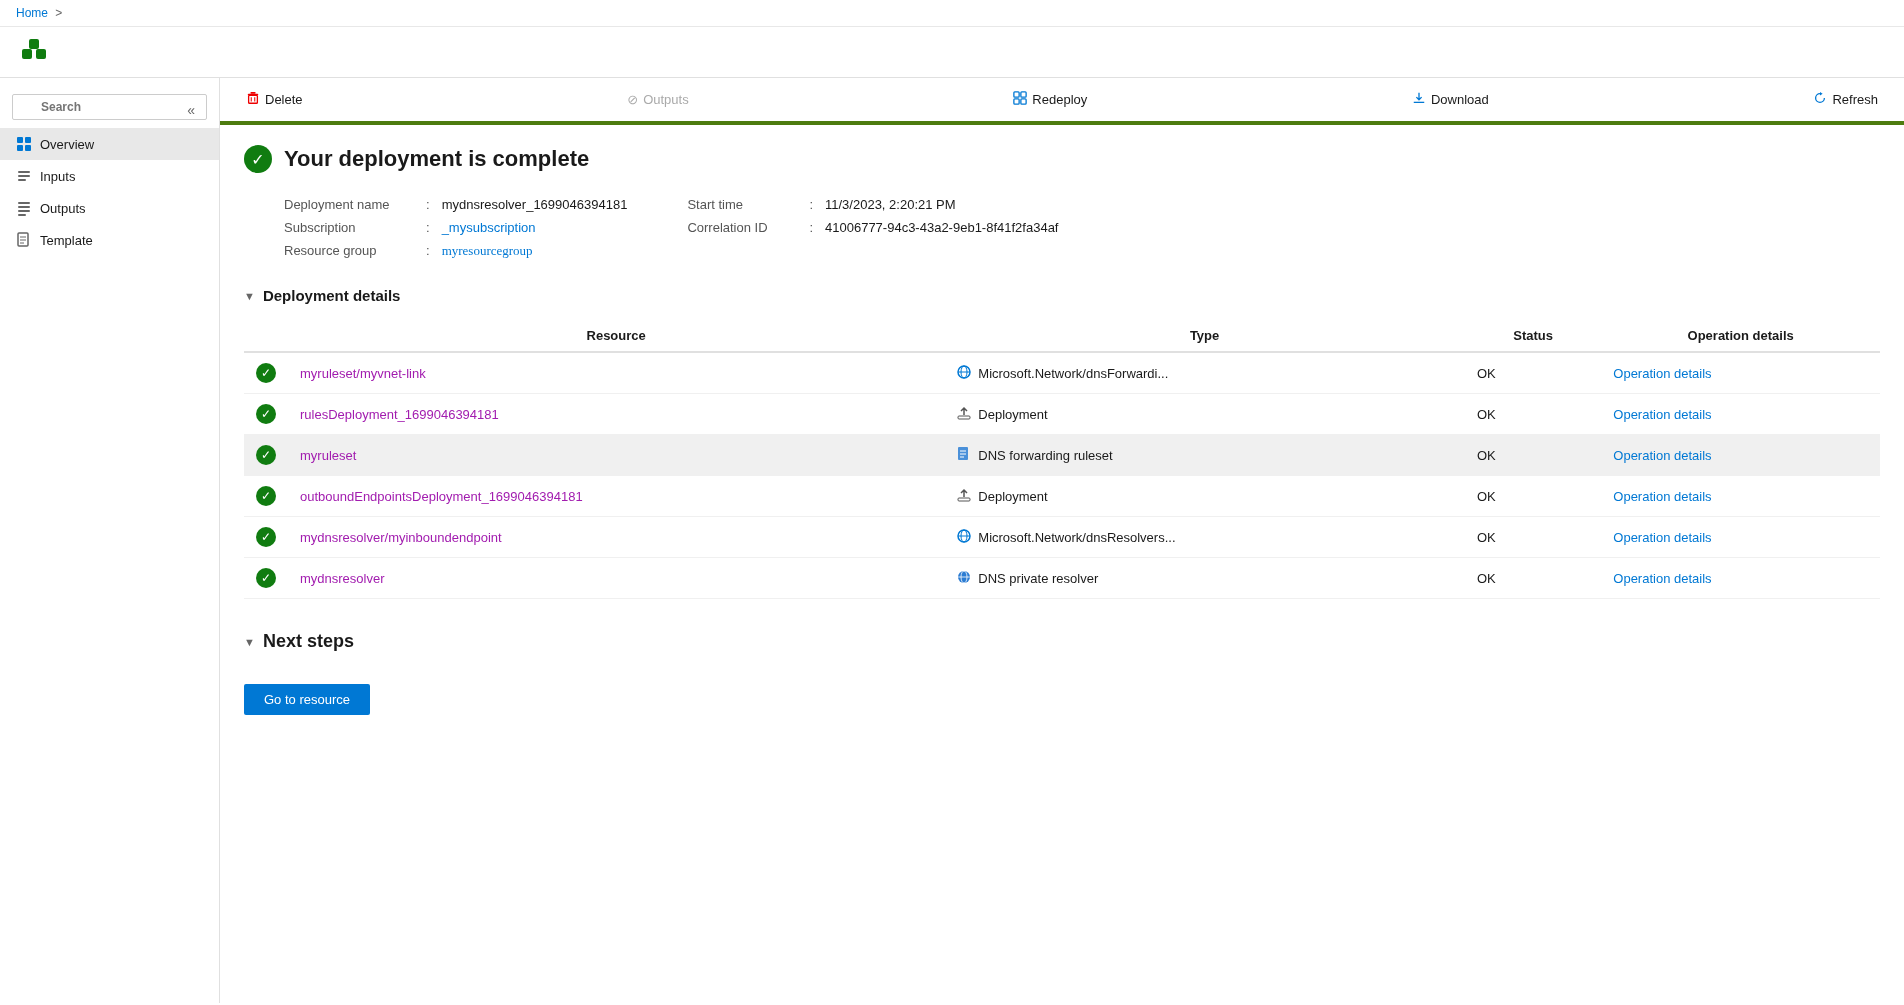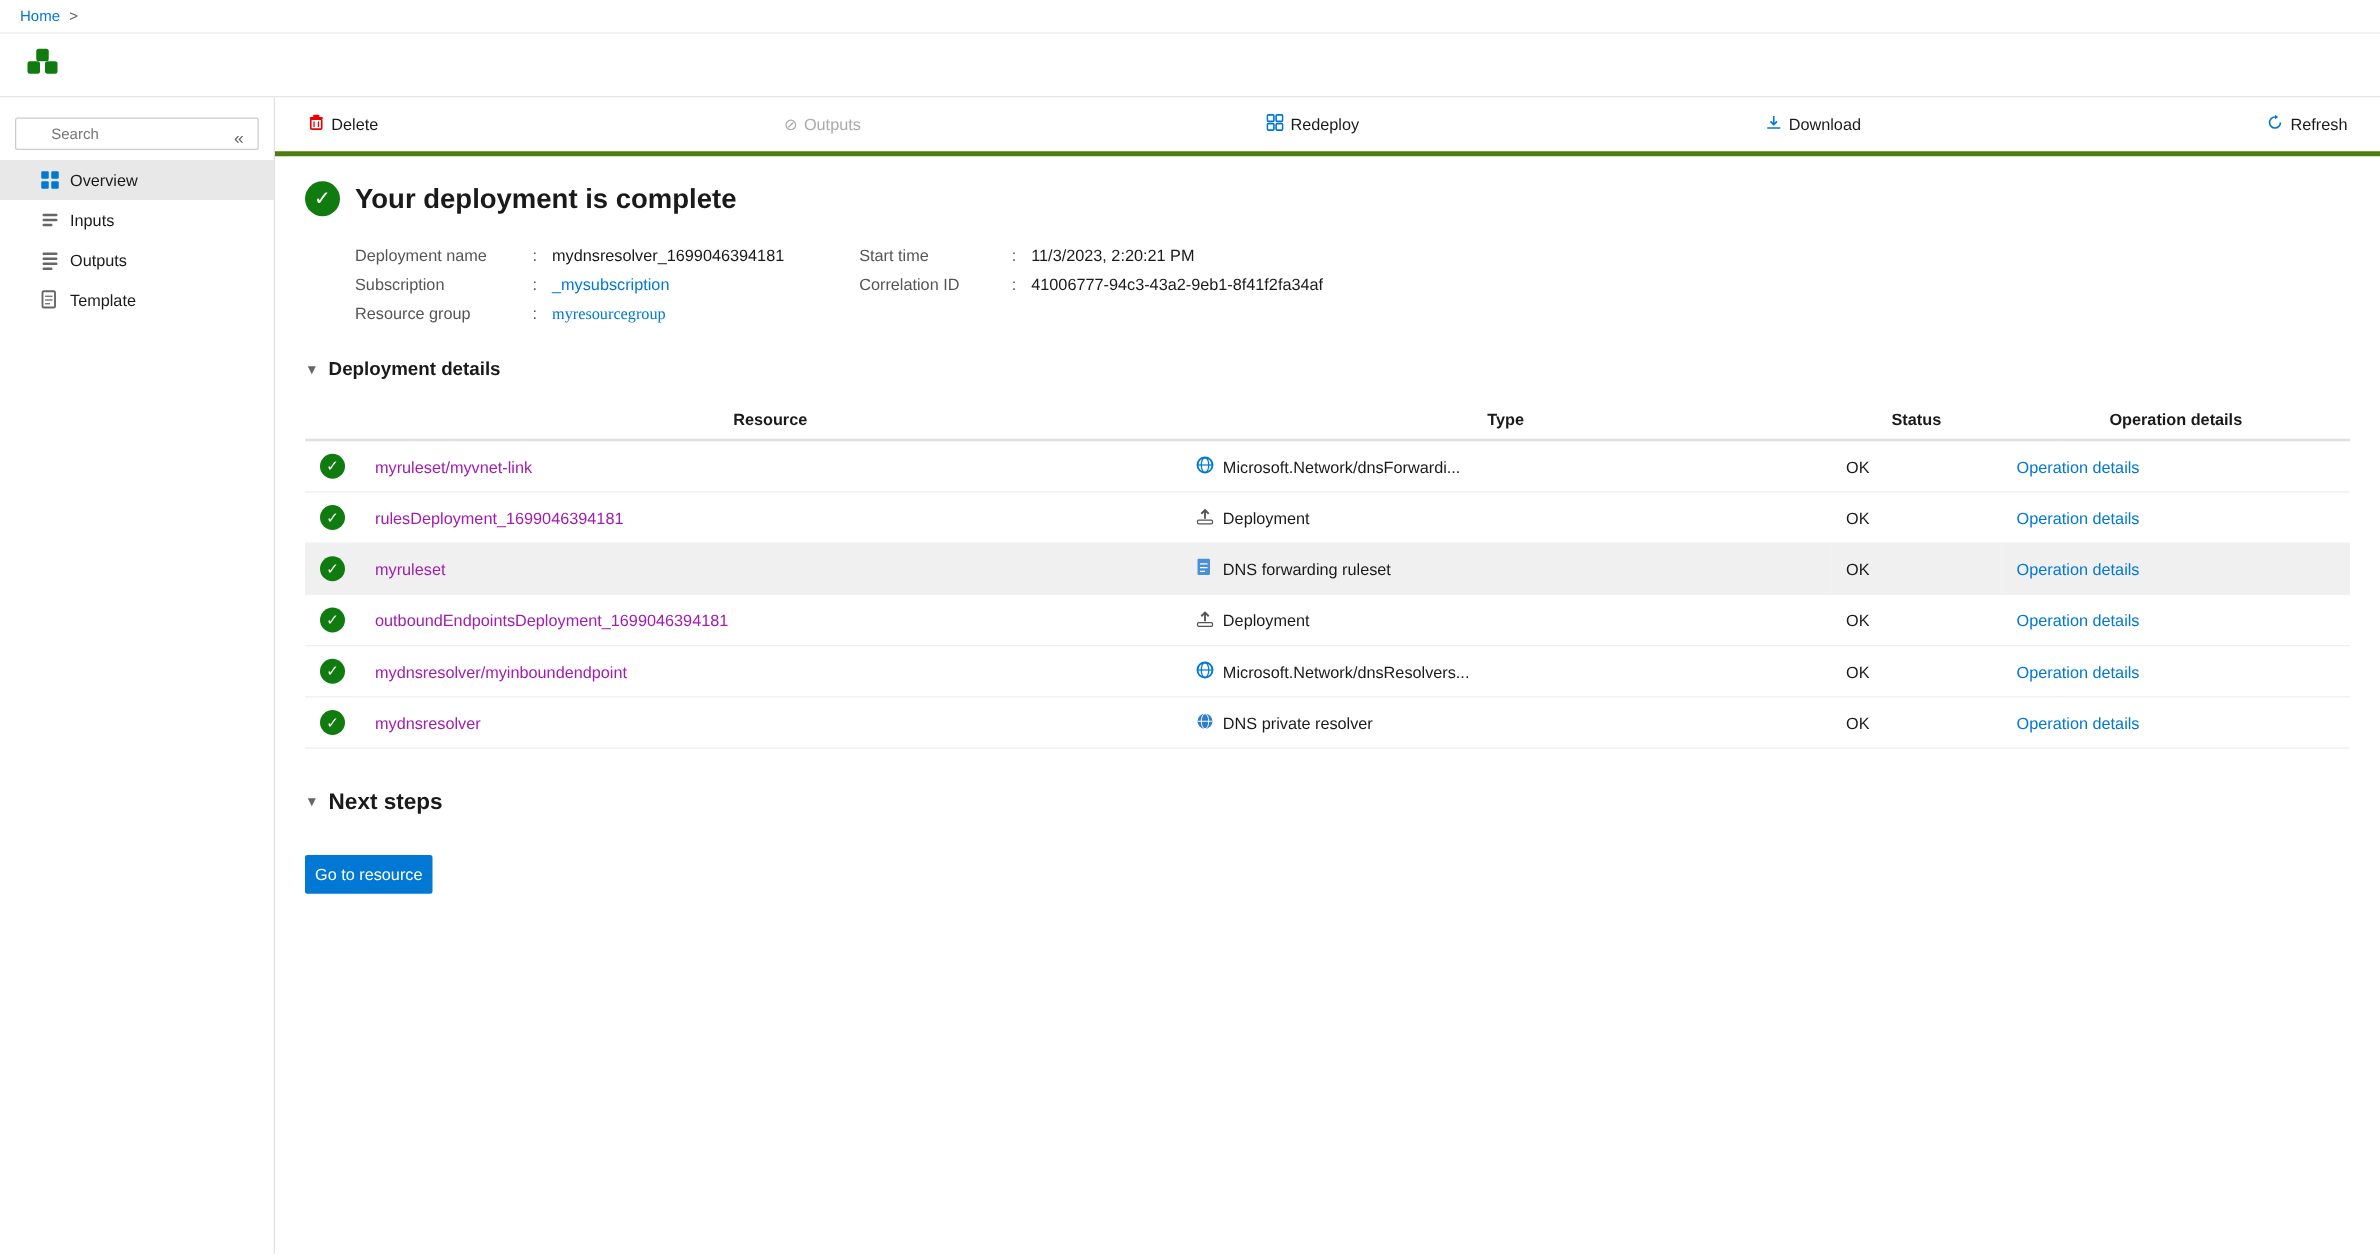--- a/index.html
+++ b/index.html
@@ -4,25 +4,25 @@
   <style>
     * { box-sizing: border-box; margin: 0; padding: 0; }
     body { font-family: 'Segoe UI', Arial, sans-serif; font-size: 13px; color: #1a1a1a; background: #fff; height: 1005px; overflow: hidden; }
 
     
     .layout { display: flex; height: calc(1005px - 80px); }
 
     
     .sidebar { width: 220px; border-right: 1px solid #e0e0e0; background: #fff; flex-shrink: 0; padding: 8px 0; }
     .sidebar-search { padding: 8px 12px; }
-    .sidebar-search-input { width: 100%; border: 1px solid #ccc; border-radius: 2px; padding: 5px 24px 5px 28px; font-size: 12px; color: #333; position: relative; }
+    .sidebar-search-input { width: 100%; border: 1px solid #ccc; border-radius: 2px; padding: 5px 24px 5px 28px; font-size: 12px; color: #333; position: relative; font-weight: bold; }
     .search-wrapper { position: relative; }
     .search-wrapper::before { content: '🔍'; position: absolute; left: 8px; top: 50%; transform: translateY(-50%); font-size: 11px; color: #666; pointer-events: none; }
     .collapse-btn { position: absolute; right: 12px; top: 8px; background: none; border: none; cursor: pointer; color: #666; font-size: 14px; }
-    .sidebar-item { display: flex; align-items: center; gap: 8px; padding: 8px 32px; cursor: pointer; color: #1a1a1a; font-size: 13px; }
+    .sidebar-item { display: flex; align-items: center; gap: 8px; padding: 8px 16px; cursor: pointer; color: #1a1a1a; font-size: 13px; }
     .sidebar-item.active { background: #e8e8e8; font-weight: 500; }
     .sidebar-item-icon { width: 16px; height: 16px; display: flex; align-items: center; justify-content: center; flex-shrink: 0; }
 
     
     .main { flex: 1; overflow-y: auto; background: #fff; }
     .toolbar { display: flex; align-items: center; gap: 4px; padding: 8px 16px; border-bottom: 4px solid #4d7c0f; justify-content: space-between; }
     .toolbar-btn { display: flex; align-items: center; gap: 5px; padding: 5px 10px; border: none; background: none; cursor: pointer; font-size: 13px; color: #1a1a1a; border-radius: 2px; }
     .toolbar-btn.disabled { color: #aaa; cursor: not-allowed; }
 
     
@@ -38,21 +38,21 @@
     .deployment-table { width: 100%; border-collapse: collapse; margin-bottom: 32px; }
     .deployment-table th { text-align: center; padding: 8px 12px; font-weight: 600; font-size: 13px; color: #1a1a1a; border-bottom: 2px solid #e0e0e0; }
     .deployment-table td { padding: 10px 12px; font-size: 13px; border-bottom: 1px solid #f0f0f0; vertical-align: middle; }
     .deployment-table tr.highlighted { background: #f0f0f0; }
     .resource-link { color: #a21caf; text-decoration: none; cursor: pointer; }
     .type-cell { display: flex; align-items: center; }
     .op-link { color: #0078d4; text-decoration: none; cursor: pointer; }
 
     
     .next-steps-section { margin-top: 16px; }
-    .go-to-resource-btn { background: #0078d4; color: white; border: none; border-radius: 2px; padding: 8px 8px; font-size: 13px; cursor: pointer; margin-top: 16px; }
+    .go-to-resource-btn { background: #0078d4; color: white; border: none; border-radius: 2px; padding: 8px 20px; font-size: 13px; cursor: pointer; margin-top: 16px; }
   </style>
 </head>
 <body>
 
 <div style="padding: 6px 16px; background: #fff; border-bottom: 1px solid #e8e8e8; font-size: 12px;">
   <span style="color: #0078d4; cursor: pointer;">Home</span>
   <span style="color: #666; margin: 0 4px;">&gt;</span>
 </div>
 
 <div style="display: flex; align-items: center; padding: 8px 16px 6px 16px; background: #fff; border-bottom: 1px solid #e0e0e0; gap: 10px;">

